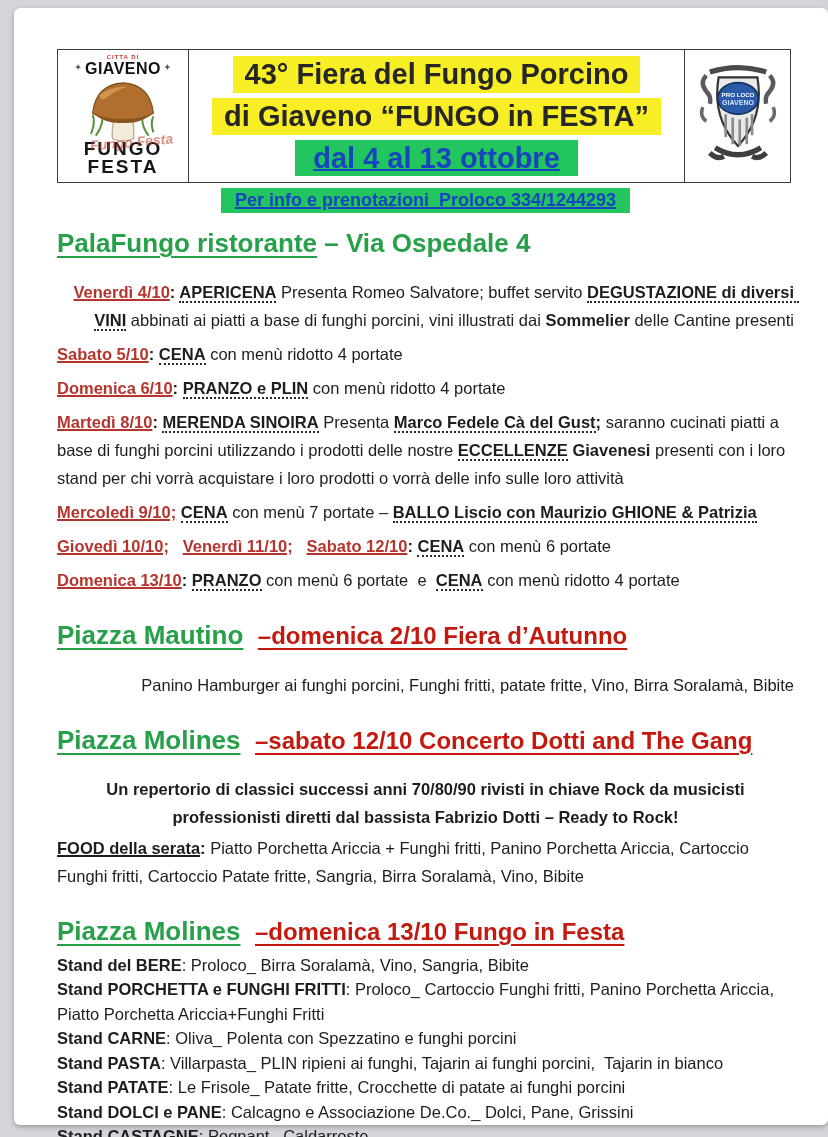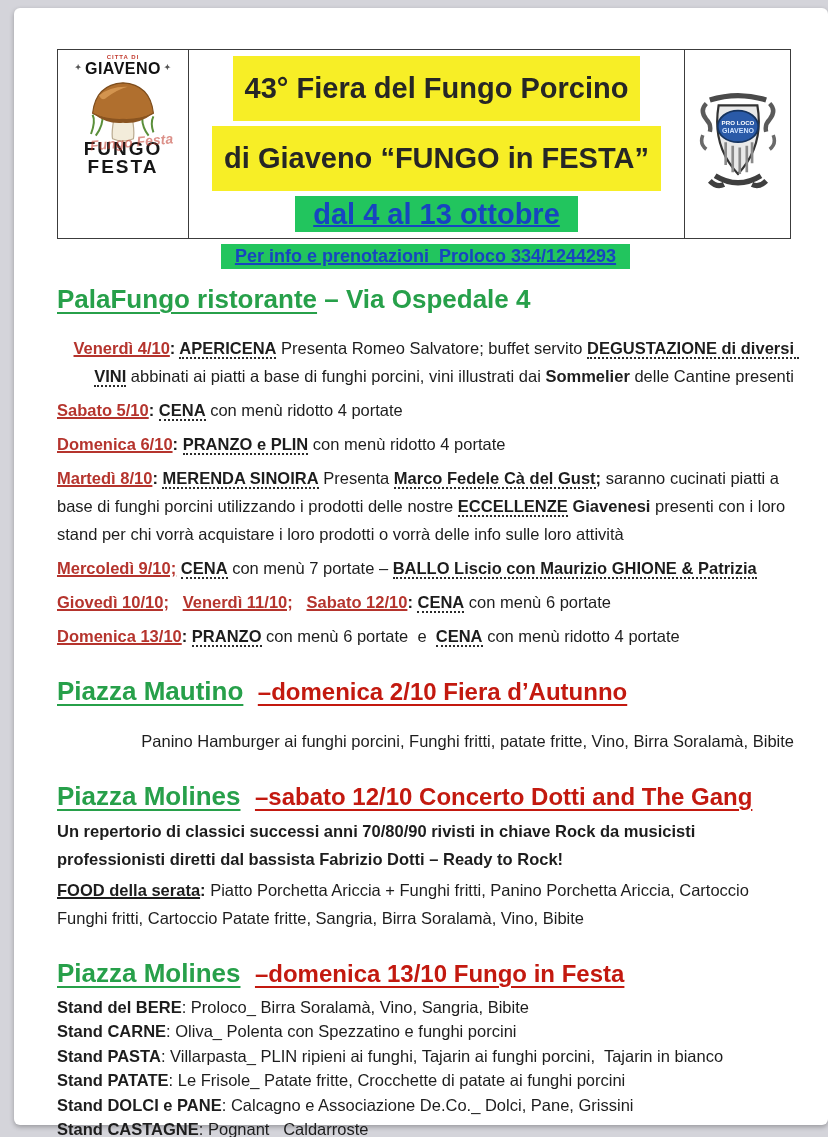--- a/index.html
+++ b/index.html
@@ -37,21 +37,21 @@
   .logo-caption .black{font-size:19px;font-weight:800;letter-spacing:2px;color:#161616;display:block;}
   .logo-scribble{
     position:absolute;left:6px;top:-4px;transform:rotate(-5deg);
     font-size:14px;font-style:italic;font-weight:bold;color:#c0392b;opacity:.55;white-space:nowrap;
   }
 
   .hl-yellow{background:#f7ee26;}
   .hl-cyan{background:#22c55e;}
   .title-line{
     font-size:29px;font-weight:800;color:#262626;line-height:1.2;
-    padding:15px 12px;white-space:nowrap;
+    padding:1px 12px;white-space:nowrap;
   }
   .date-range{
     font-size:29px;font-weight:800;color:#1745c0;line-height:1.2;
     padding:1px 18px;text-decoration:underline;text-decoration-thickness:2px;white-space:nowrap;
   }
   .info-wrap{text-align:center;margin-top:5px;}
   .info-line{
     display:inline-block;font-size:18px;font-weight:800;color:#1745c0;
     padding:2px 14px;text-decoration:underline;text-decoration-thickness:2px;
     white-space:pre-wrap;
@@ -62,21 +62,21 @@
     font-size:26px;font-weight:800;margin:0;line-height:1.35;
     white-space:pre-wrap;
   }
   .h-first{margin-top:13px;}
   .h-sect{margin-top:24px;}
 
   .para{
     font-size:16.5px;line-height:28px;margin:6px 0 0 0;white-space:pre-wrap;
   }
   .para.first{margin-top:17px;text-align:right;}
-  .para.center{margin-top:3px;}
+  .para.center{text-align:center;margin-top:17px;}
   .para.stand{line-height:24.5px;margin:0;}
   .stands{margin-top:4px;}
 
   
   .seg-n{font-weight:normal;}
   .seg-b{font-weight:bold;}
   .seg-bd{font-weight:bold;border-bottom:2px dotted #2b2b2b;}
   .seg-bu{font-weight:bold;text-decoration:underline;text-decoration-thickness:1.5px;}
   .seg-d{font-weight:bold;color:#b5342d;text-decoration:underline;text-decoration-thickness:1.5px;}
   .seg-g{color:#27a04a;text-decoration:underline;text-decoration-thickness:2px;text-underline-offset:4px;}
@@ -150,20 +150,21 @@
     <h2 class="heading h-sect"><span class="seg-g">Piazza Mautino</span><span class="seg-sp">  </span><span class="seg-r">–domenica 2/10 Fiera d’Autunno</span></h2>
     <p class="para first"><span class="seg-n">Panino Hamburger ai funghi porcini, Funghi fritti, patate fritte, Vino, Birra Soralamà, Bibite</span></p>
 
     <h2 class="heading h-sect"><span class="seg-g">Piazza Molines</span><span class="seg-sp">  </span><span class="seg-r">–sabato 12/10 Concerto Dotti and The Gang</span></h2>
     <p class="para center"><span class="seg-b">Un repertorio di classici successi anni 70/80/90 rivisti in chiave Rock da musicisti professionisti diretti dal bassista Fabrizio Dotti – Ready to Rock!</span></p>
     <p class="para" style="margin-top:3px"><span class="seg-bu">FOOD della serata</span><span class="seg-b">: </span><span class="seg-n">Piatto Porchetta Ariccia + Funghi fritti, Panino Porchetta Ariccia, Cartoccio Funghi fritti, Cartoccio Patate fritte, Sangria, Birra Soralamà, Vino, Bibite</span></p>
 
     <h2 class="heading h-sect"><span class="seg-g">Piazza Molines</span><span class="seg-sp">  </span><span class="seg-r">–domenica 13/10 Fungo in Festa</span></h2>
     <div class="stands">
       <p class="para stand"><span class="seg-b">Stand del BERE</span><span class="seg-n">: Proloco_ Birra Soralamà, Vino, Sangria, Bibite</span></p>
+      <p class="para stand"><span class="seg-b">Stand PORCHETTA e FUNGHI FRITTI</span><span class="seg-n">: Proloco_ Cartoccio Funghi fritti, Panino Porchetta Ariccia, Piatto Porchetta Ariccia+Funghi Fritti</span></p>
       <p class="para stand"><span class="seg-b">Stand CARNE</span><span class="seg-n">: Oliva_ Polenta con Spezzatino e funghi porcini</span></p>
       <p class="para stand"><span class="seg-b">Stand PASTA</span><span class="seg-n">: Villarpasta_ PLIN ripieni ai funghi, Tajarin ai funghi porcini,  Tajarin in bianco</span></p>
       <p class="para stand"><span class="seg-b">Stand PATATE</span><span class="seg-n">: Le Frisole_ Patate fritte, Crocchette di patate ai funghi porcini</span></p>
       <p class="para stand"><span class="seg-b">Stand DOLCI e PANE</span><span class="seg-n">: Calcagno e Associazione De.Co._ Dolci, Pane, Grissini</span></p>
       <p class="para stand"><span class="seg-b">Stand CASTAGNE</span><span class="seg-n">: Pognant_ Caldarroste</span></p>
     </div>
 
   </div>
 </div>
 

